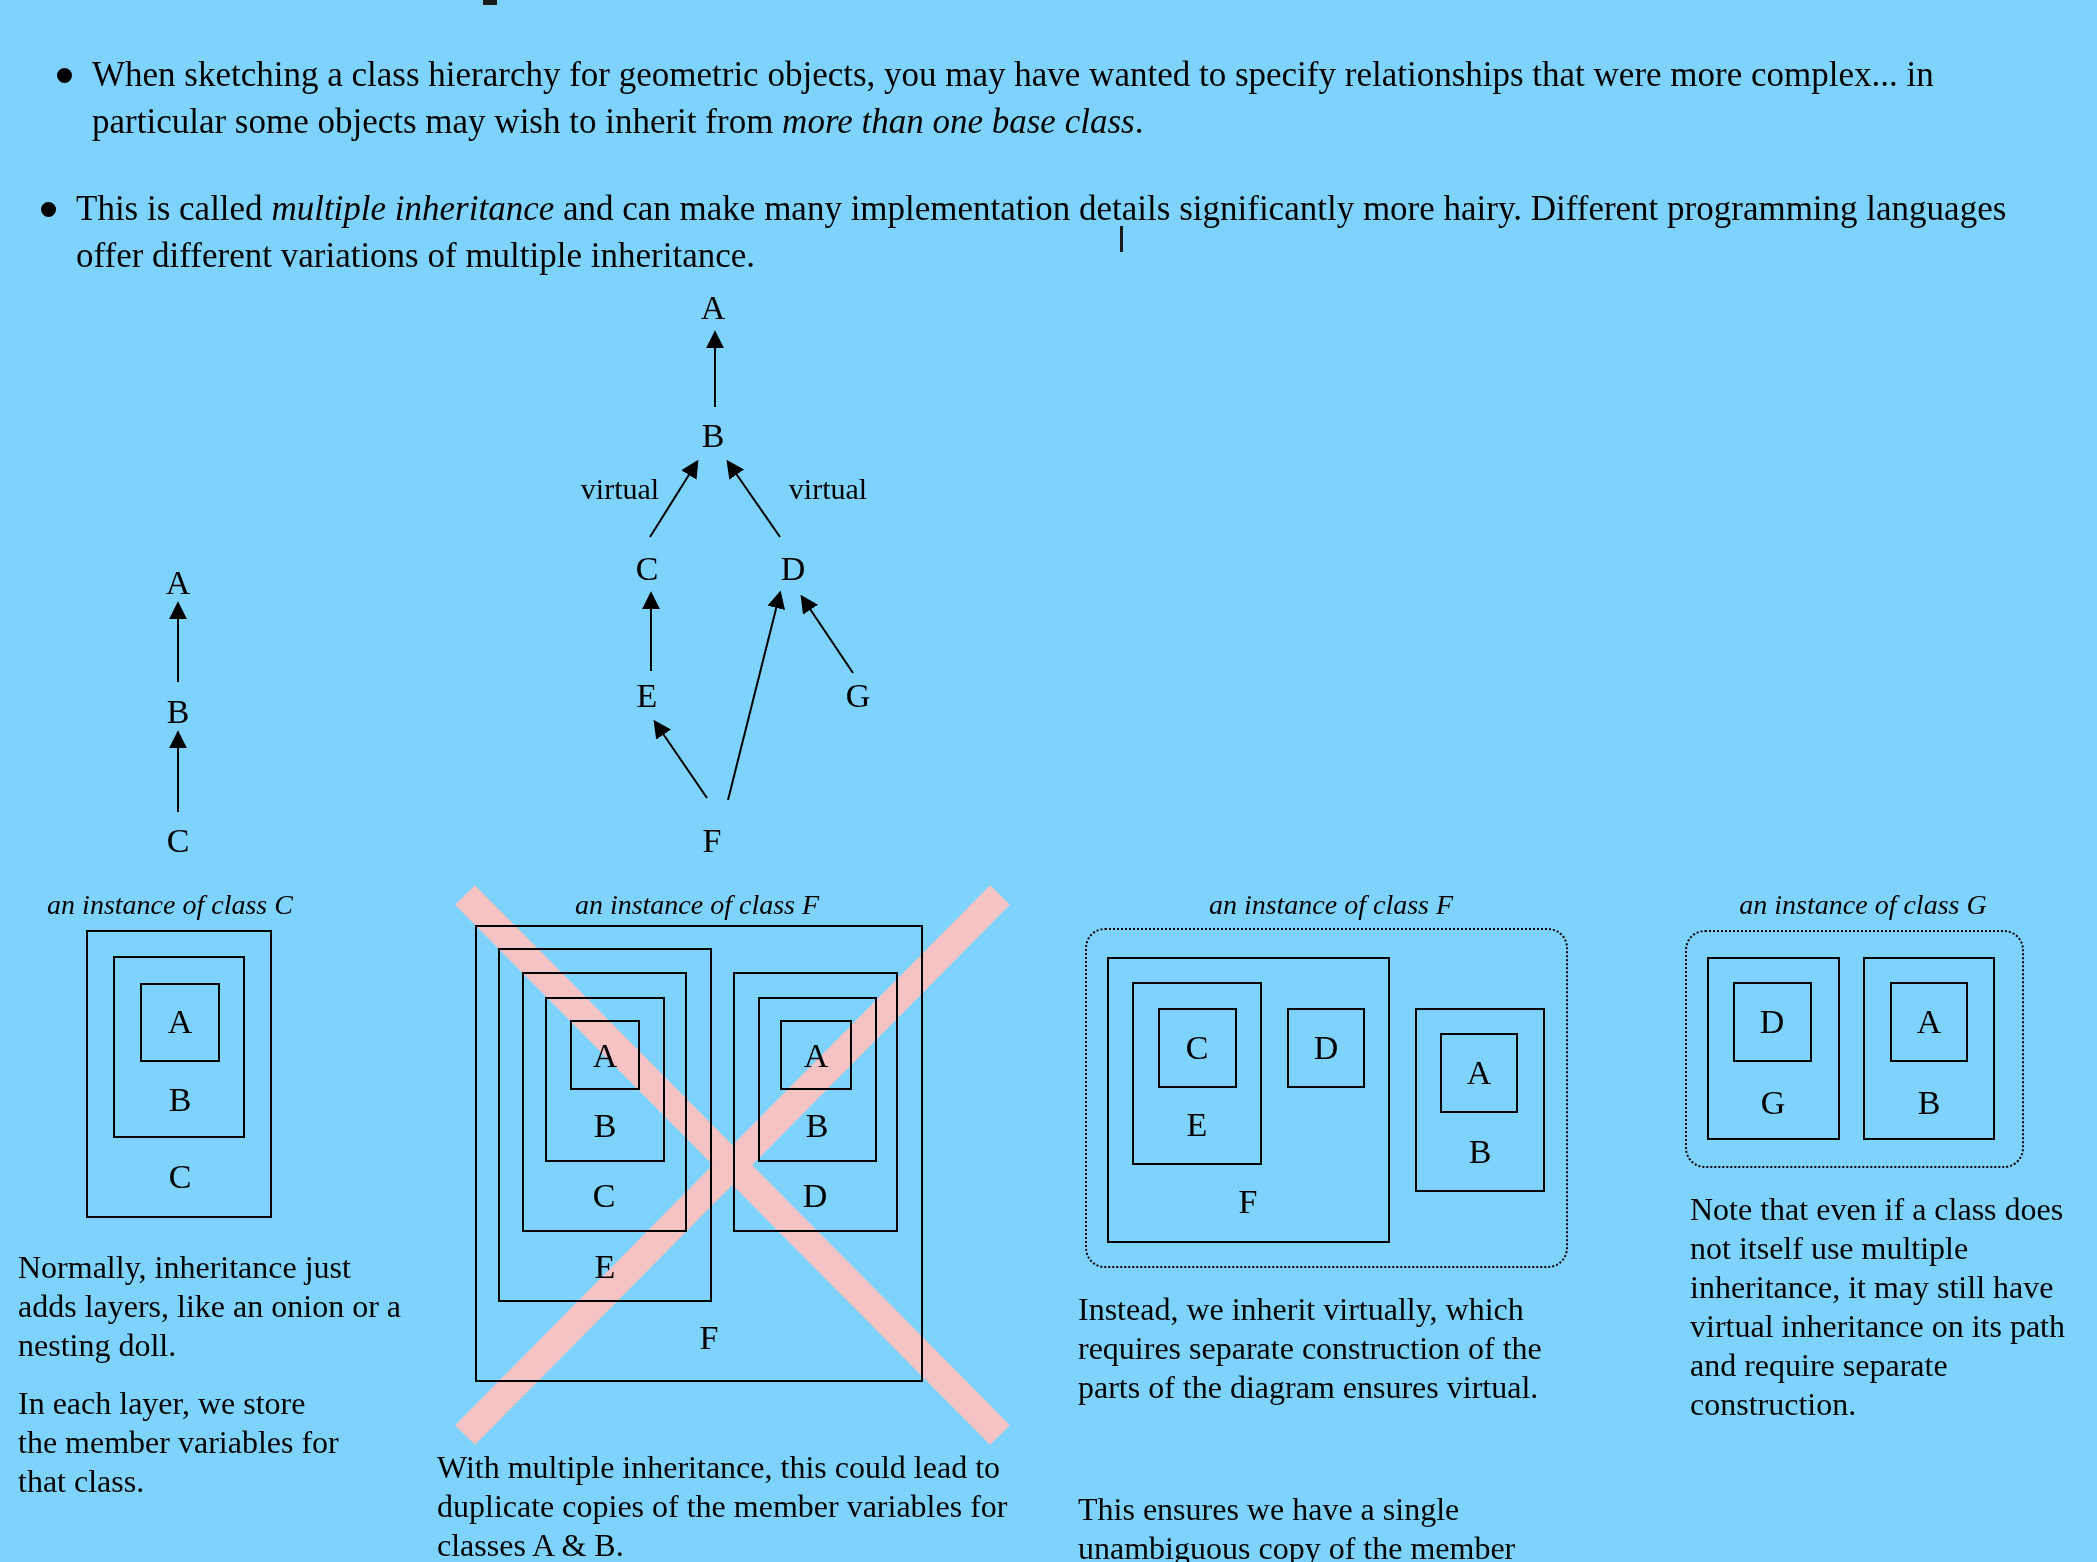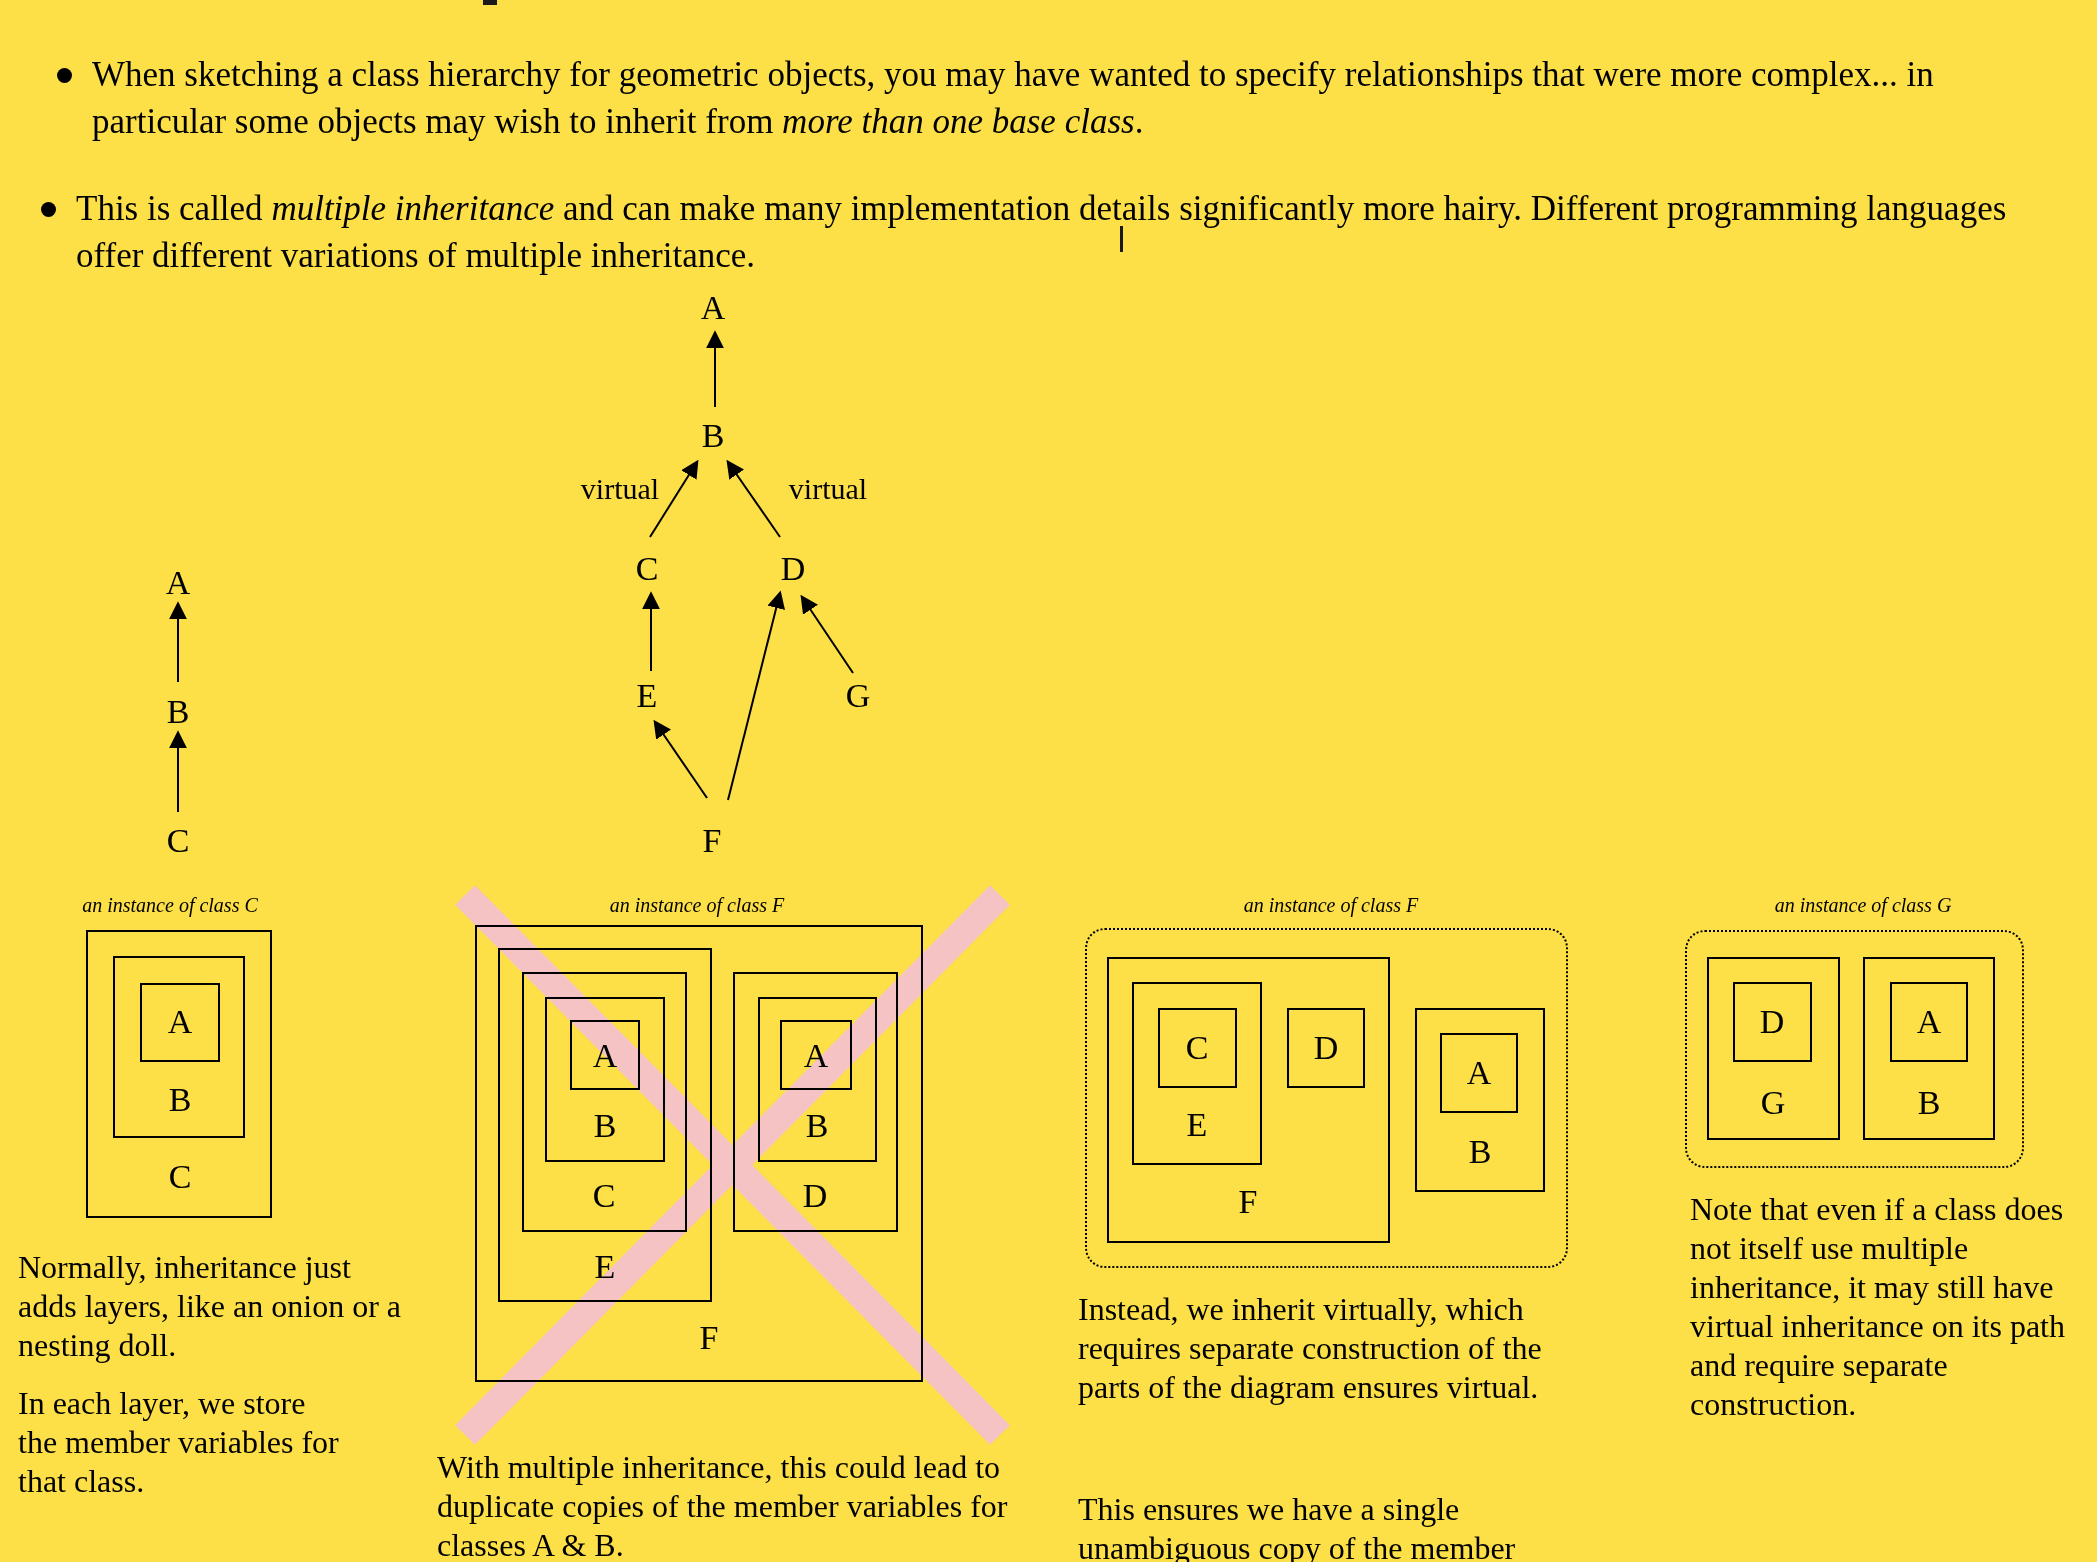--- a/index.html
+++ b/index.html
@@ -1,25 +1,25 @@
 <!DOCTYPE html>
 <html><head>
 <meta charset="utf-8">
 <style>
   html,body{margin:0;padding:0;background:#fff;}
-  .page{position:relative;width:2097px;height:1562px;background:#fde047;overflow:hidden;
+  .page{position:relative;width:2097px;height:1562px;background:#7dd3fc;overflow:hidden;
         font-family:"Liberation Serif","DejaVu Serif",serif;color:#000;}
   .abs{position:absolute;}
   
   .bullet{position:absolute;display:flex;}
   .bdot{flex:0 0 auto;width:15px;height:15px;border-radius:50%;background:#000;margin-top:17px;margin-right:20px;}
   .btxt{font-size:35px;line-height:47px;}
   .btxt em{font-style:italic;}
   
-  .cap{position:absolute;font-style:italic;font-size:20px;line-height:34px;white-space:nowrap;transform:translateX(-50%);font-family:Liberation Serif, serif;}
+  .cap{position:absolute;font-style:italic;font-size:28px;line-height:34px;white-space:nowrap;transform:translateX(-50%);font-family:Liberation Serif, serif;}
   
   .box{position:absolute;border:2px solid #000;box-sizing:border-box;background:transparent;}
   .dbox{position:absolute;border:2.5px dotted #000;border-radius:20px;box-sizing:border-box;background:transparent;}
   .lbl{position:absolute;font-size:34px;line-height:34px;transform:translate(-50%,-50%);white-space:nowrap;}
   
   .note{position:absolute;font-size:32px;line-height:39px;}
   
   svg text{font-family:"Liberation Serif","DejaVu Serif",serif;fill:#000;}
   .node{font-size:34px;text-anchor:middle;dominant-baseline:central;}
   .vlab{font-size:30px;text-anchor:middle;dominant-baseline:central;}

